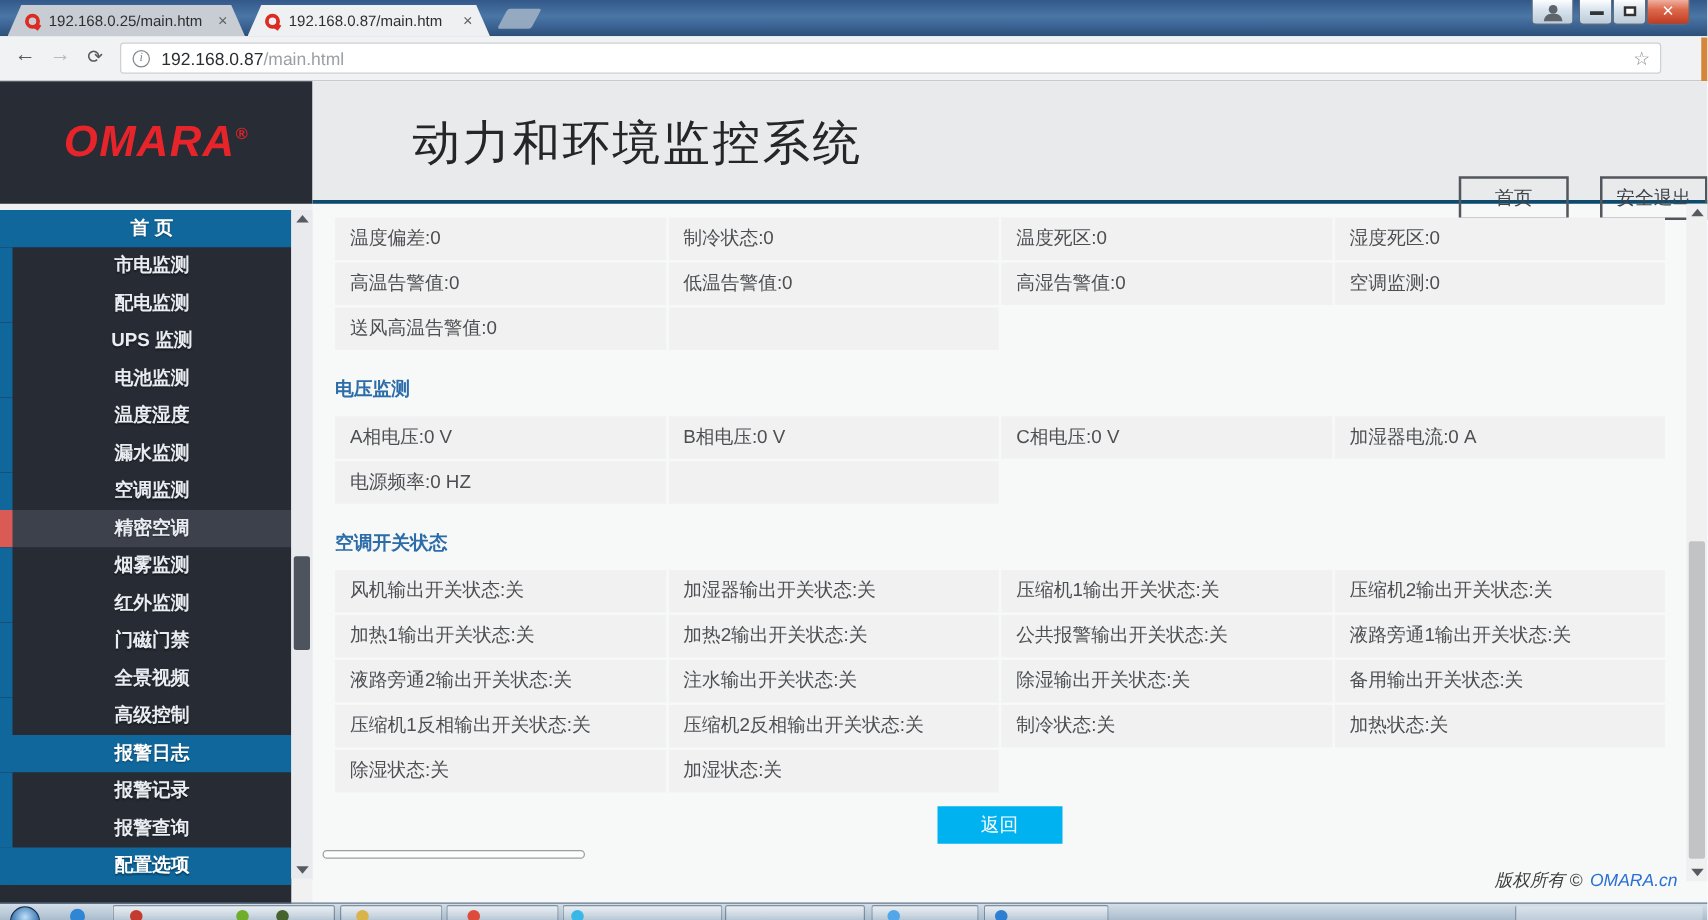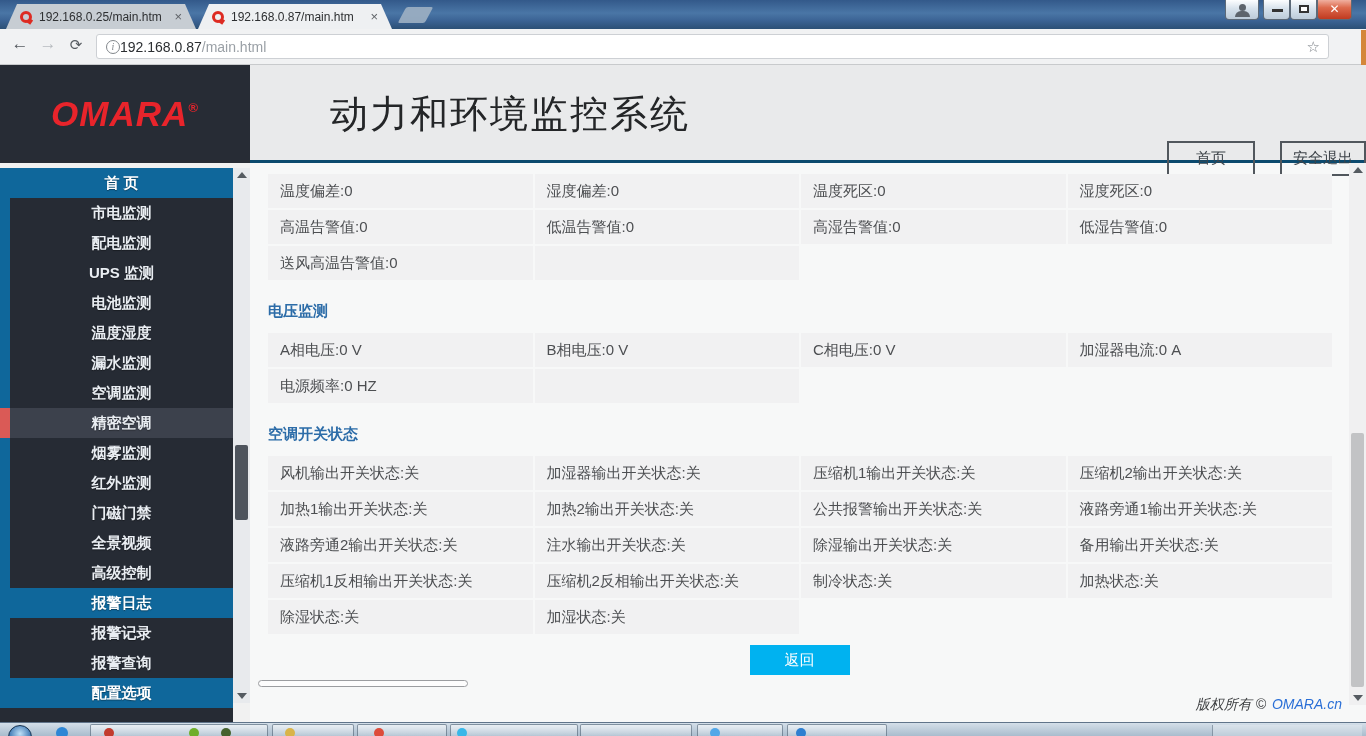--- a/index.html
+++ b/index.html
@@ -33,21 +33,21 @@
 
   .toolbar { position:absolute; left:0; top:29px; width:100%; height:36px; background:#f1f2f3; border-bottom:1px solid #c8cacc; }
   .nav-ico { position:absolute; top:5px; font-size:17px; color:#565b60; width:24px; text-align:center; }
   .ico-back { left:8px; }
   .ico-fwd { left:36px; color:#b7bbbf; }
   .ico-refresh { left:64px; font-size:15px; top:7px; }
   .omnibox { position:absolute; left:96px; top:5px; width:1233px; height:25px; background:#fff;
     border:1px solid #cdd0d4; border-radius:3px; display:flex; align-items:center; }
   .info-ico { margin-left:9px; width:14px; height:14px; border:1px solid #82878c; border-radius:50%;
     color:#82878c; font-size:10px; line-height:12px; text-align:center; font-style:italic; font-family:"Liberation Serif",serif; flex:0 0 auto; }
-  .url { font-size:14px; white-space:nowrap; }
+  .url { font-size:14px; margin-left:9px; white-space:nowrap; }
   .url-host { color:#2b2e31; }
   .url-path { color:#9aa0a6; }
   .star-ico { position:absolute; right:8px; top:3px; font-size:15px; color:#7d8288; }
   .dots-menu { position:absolute; left:1341px; top:37px; width:16px; height:20px; display:flex; flex-direction:column; align-items:center; justify-content:center; gap:2px; }
   .dots-menu i { width:3px; height:3px; border-radius:50%; background:#5f6368; }
   .edge-strip { position:absolute; right:0; top:30px; width:5px; height:35px; background:#d4873a; }
 
   
   .page { position:absolute; left:0; top:65px; width:1366px; height:671px; background:#f7f8f8; }
 
@@ -199,29 +199,29 @@
     <button class="hdr-btn btn-home">首页</button>
     <button class="hdr-btn btn-logout">安全退出</button>
   </div>
 
   <div class="content">
     <div class="tables">
         <section>
           <div class="sec-table">
             <div class="sec-row">
               <div class="cell">温度偏差:0</div>
-              <div class="cell">湿度偏差:0</div>
+              <div class="cell">制冷状态:0</div>
               <div class="cell">温度死区:0</div>
               <div class="cell">湿度死区:0</div>
             </div>
             <div class="sec-row">
               <div class="cell">高温告警值:0</div>
               <div class="cell">低温告警值:0</div>
               <div class="cell">高湿告警值:0</div>
-              <div class="cell">低湿告警值:0</div>
+              <div class="cell">空调监测:0</div>
             </div>
             <div class="sec-row">
               <div class="cell">送风高温告警值:0</div>
               <div class="cell"></div>
             </div>
           </div>
         </section>
         <section>
           <div class="sec-title">电压监测</div>
           <div class="sec-table">

